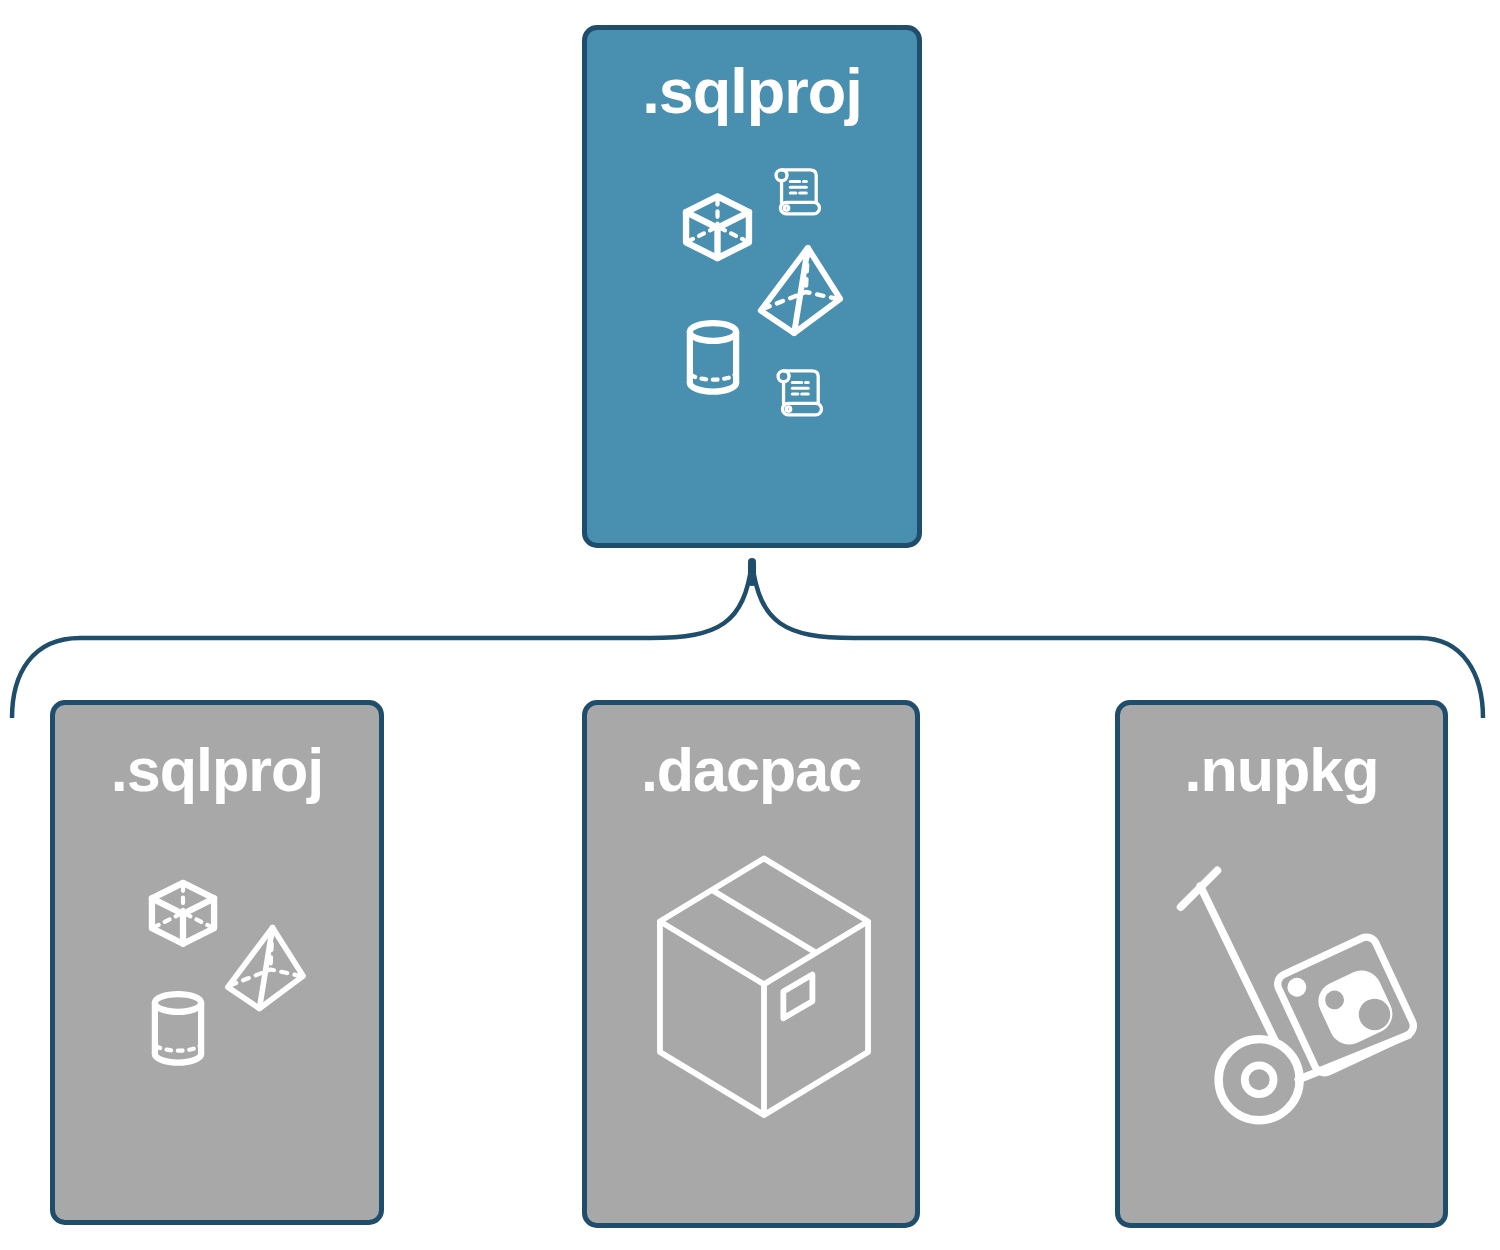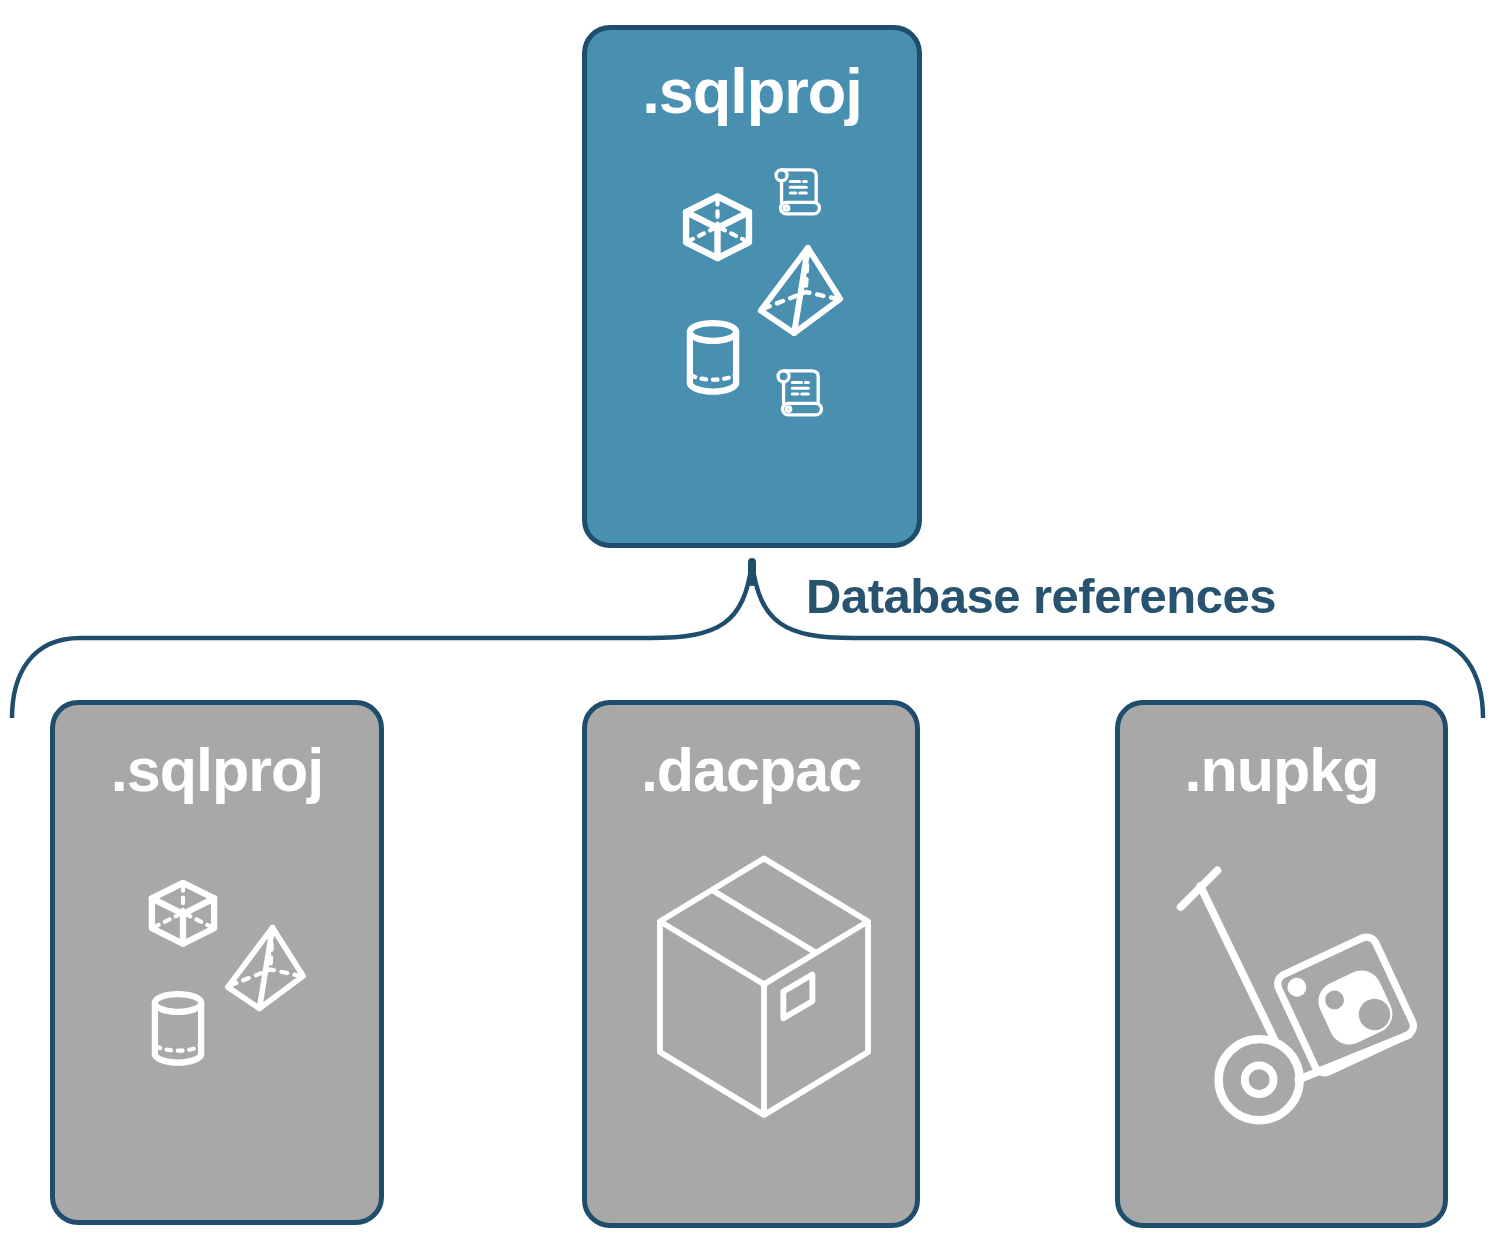--- a/index.html
+++ b/index.html
@@ -3,21 +3,21 @@
 <meta charset="utf-8">
 <style>
   html,body{margin:0;padding:0;background:#ffffff;}
   .stage{
     position:relative;width:1500px;height:1250px;background:#ffffff;overflow:hidden;
     font-family:"Liberation Sans","DejaVu Sans",sans-serif;
   }
   .card{
     position:absolute;box-sizing:border-box;
     border:5px solid var(--navy,#1F4E6D);
-    border-radius:28px;
+    border-radius:15px;
   }
   .card.teal{background:var(--teal,#488FB0);}
   .card.gray{background:var(--gray,#A8A8A8);}
   .card-title{
     position:absolute;left:0;right:0;text-align:center;
     color:var(--white,#ffffff);font-weight:bold;letter-spacing:-1px;line-height:1;
   }
   .t-root{top:30px;font-size:63px;}
   .t-child{top:35px;font-size:61px;}
   .ic{position:absolute;display:block;}
@@ -98,21 +98,20 @@
   </defs>
 </svg>
 
 <div class="stage">
 
   <svg class="brace" viewBox="0 0 1500 1250">
     <path stroke-width="4.5" d="M12 718 C12 674 32 638 80 638 L650 638 C720 638 744 623 752 563 C760 623 784 638 854 638 L1420 638 C1463 638 1483 674 1483 718"></path>
     <path stroke-width="8" stroke-linecap="round" d="M752 562 V582"></path>
   </svg>
 
-  <div class="connector-label">Database references</div>
 
   <div class="card teal" style="left:582px;top:25px;width:340px;height:523px;">
     <div class="card-title t-root">.sqlproj</div>
     <svg class="ic" style="left:88px;top:160px;width:85px;height:86px;" viewBox="0 0 100 100">
         <use href="#icon-cube"></use>
       </svg>
     <svg class="ic" style="left:183px;top:136px;width:55px;height:55px;" viewBox="0 0 100 100">
         <use href="#icon-scroll"></use>
       </svg>
     <svg class="ic" style="left:160px;top:212px;width:106px;height:98px;" viewBox="0 0 100 100">

